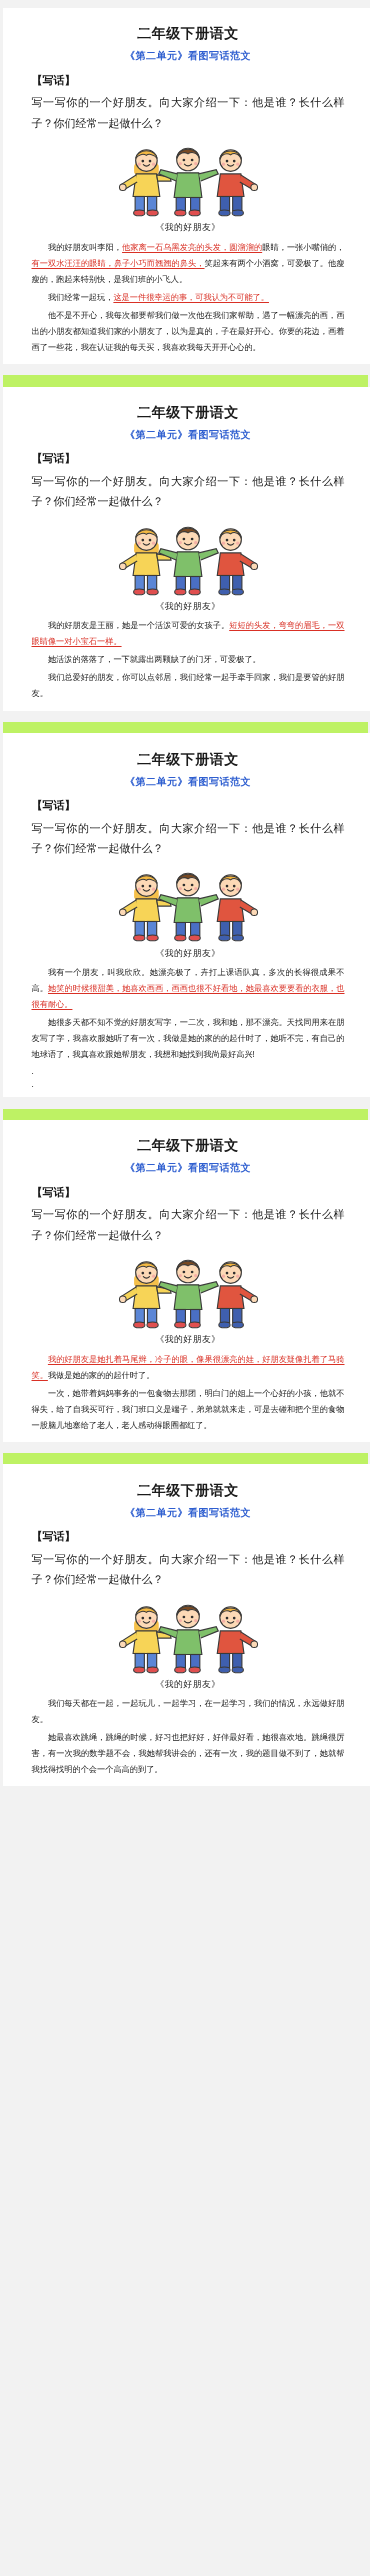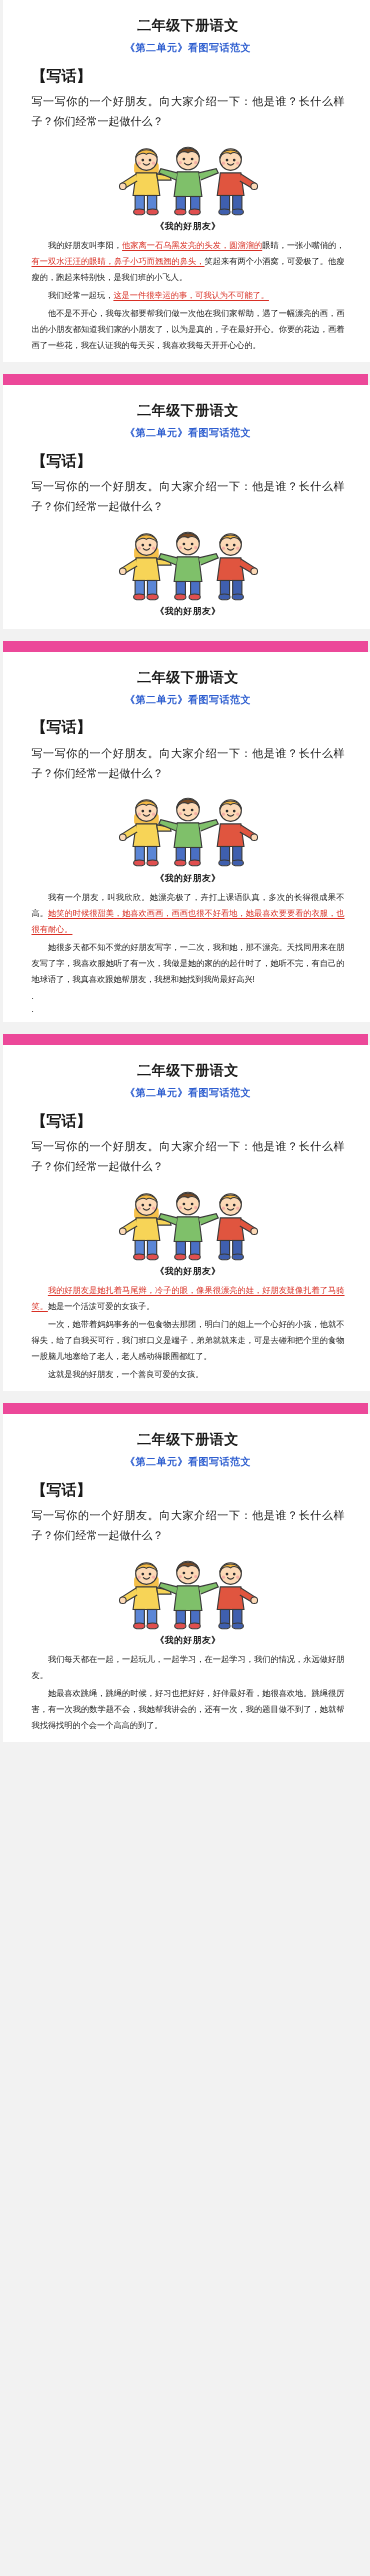--- a/index.html
+++ b/index.html
@@ -3,22 +3,22 @@
 <meta charset="utf-8">
 <style>
   * { box-sizing: border-box; }
   html, body {
     margin: 0; padding: 0;
     background: #f2f2f2;
     font-family: "Liberation Sans", sans-serif;
   }
   .page {
     width: 365px;
-    margin: 0 auto;
-    background: #ec4899;
+    margin: 8px auto;
+    background: #bef264;
   }
   .card {
     width: 371px;
     background: #ffffff;
     padding: 14.4px 29px 17.5px 29px;
     margin: 0 0 11.3px 0;
     position: relative;
   }
   .card::after {
     content: "";
@@ -39,21 +39,21 @@
   .title2 {
     text-align: center;
     font-size: 10px;
     font-weight: bold;
     color: #2f5fd0;
     letter-spacing: 0.5px;
     line-height: 1.5;
     margin: 0 0 8.2px 0;
   }
   .section-tag {
-    font-size: 15px;
+    font-size: 11px;
     font-weight: bold;
     color: #1a1a1a;
     margin: 3.1px 0 3.1px 0;
     line-height: 1.6;
   }
   .prompt {
     font-size: 11px;
     color: #1a1a1a;
     line-height: 1.85;
     margin: 0 0 7.2px 0;
@@ -62,21 +62,21 @@
   .illus-wrap {
     display: flex;
     justify-content: center;
     align-items: flex-end;
     margin: 5.2px 0 5.2px 0;
     height: 77px;
   }
   .essay-title {
     text-align: center;
     font-size: 8.8px;
-    font-weight: bold;
+    font-weight: normal;
     color: #1a1a1a;
     letter-spacing: 0.5px;
     margin: 3.1px 0 5.2px 0;
   }
   .para {
     font-size: 8.2px;
     color: #1a1a1a;
     line-height: 1.95;
     text-align: justify;
     margin: 0 0 2.1px 0;
@@ -234,20 +234,25 @@
             <circle cx="294" cy="92" r="6.5" fill="#fcd9b6" stroke="#3a3a3a" stroke-width="2"></circle>
             <rect x="228" y="110" width="18" height="28" fill="#3f5fae" stroke="#3a3a3a" stroke-width="2.2"></rect>
             <rect x="252" y="110" width="18" height="28" fill="#3f5fae" stroke="#3a3a3a" stroke-width="2.2"></rect>
             <ellipse cx="236" cy="142" rx="11" ry="5.5" fill="#3f5fae" stroke="#3a3a3a" stroke-width="2"></ellipse>
             <ellipse cx="262" cy="142" rx="11" ry="5.5" fill="#3f5fae" stroke="#3a3a3a" stroke-width="2"></ellipse>
           </g>
         </svg>
       </div>
     </div>
     <div class="essay-title">《我的好朋友》</div>
+    <div class="body">
+          <div class="para"><span>我的好朋友是王丽，她是一个活泼可爱的女孩子。</span><span class="hl">短短的头发，弯弯的眉毛，一双</span><span class="hl">眼睛像一对小宝石一样。</span></div>
+          <div class="para"><span>她活泼的落落了，一下就露出两颗缺了的门牙，可爱极了。</span></div>
+          <div class="para"><span>我们总爱好的朋友，你可以点邻居，我们经常一起手牵手回家，我们是要管的好朋友。</span></div>
+        </div>
   </div>
 
   <div class="card">
     <div class="title1">二年级下册语文</div>
     <div class="title2">《第二单元》看图写话范文</div>
     <div class="section-tag">【写话】</div>
     <div class="prompt">写一写你的一个好朋友。向大家介绍一下：他是谁？长什么样子？你们经常一起做什么？</div>
     <div class="illus-wrap">
       <div class="kids">
         <svg class="kids-svg" width="170" height="77" viewBox="0 0 330 150" xmlns="http://www.w3.org/2000/svg">
@@ -377,23 +382,22 @@
             <rect x="228" y="110" width="18" height="28" fill="#3f5fae" stroke="#3a3a3a" stroke-width="2.2"></rect>
             <rect x="252" y="110" width="18" height="28" fill="#3f5fae" stroke="#3a3a3a" stroke-width="2.2"></rect>
             <ellipse cx="236" cy="142" rx="11" ry="5.5" fill="#3f5fae" stroke="#3a3a3a" stroke-width="2"></ellipse>
             <ellipse cx="262" cy="142" rx="11" ry="5.5" fill="#3f5fae" stroke="#3a3a3a" stroke-width="2"></ellipse>
           </g>
         </svg>
       </div>
     </div>
     <div class="essay-title">《我的好朋友》</div>
     <div class="body">
-          <div class="para"><span class="hl">我的好朋友是她扎着马尾辫，冷子的眼，像果很漂亮的娃，好朋友疑像扎着了马骑笑。</span><span>她是一个活泼可爱的女孩子。</span></div>
+          <div class="para"><span class="hl">我的好朋友是她扎着马尾辫，冷子的眼，像果很漂亮的娃，好朋友疑像扎着了马骑笑。</span><span>我做是她的家的的起什时了。</span></div>
           <div class="para"><span>一次，她带着妈妈事务的一包食物去那团，明白门的姐上一个心好的小孩，他就不得失，给了自我买可行，我门班口义是端子，弟弟就就来走，可是去碰和把个里的食物一股脑儿地塞给了老人，老人感动得眼圈都红了。</span></div>
-          <div class="para"><span>这就是我的好朋友，一个善良可爱的女孩。</span></div>
         </div>
   </div>
 
   <div class="card">
     <div class="title1">二年级下册语文</div>
     <div class="title2">《第二单元》看图写话范文</div>
     <div class="section-tag">【写话】</div>
     <div class="prompt">写一写你的一个好朋友。向大家介绍一下：他是谁？长什么样子？你们经常一起做什么？</div>
     <div class="illus-wrap">
       <div class="kids">

